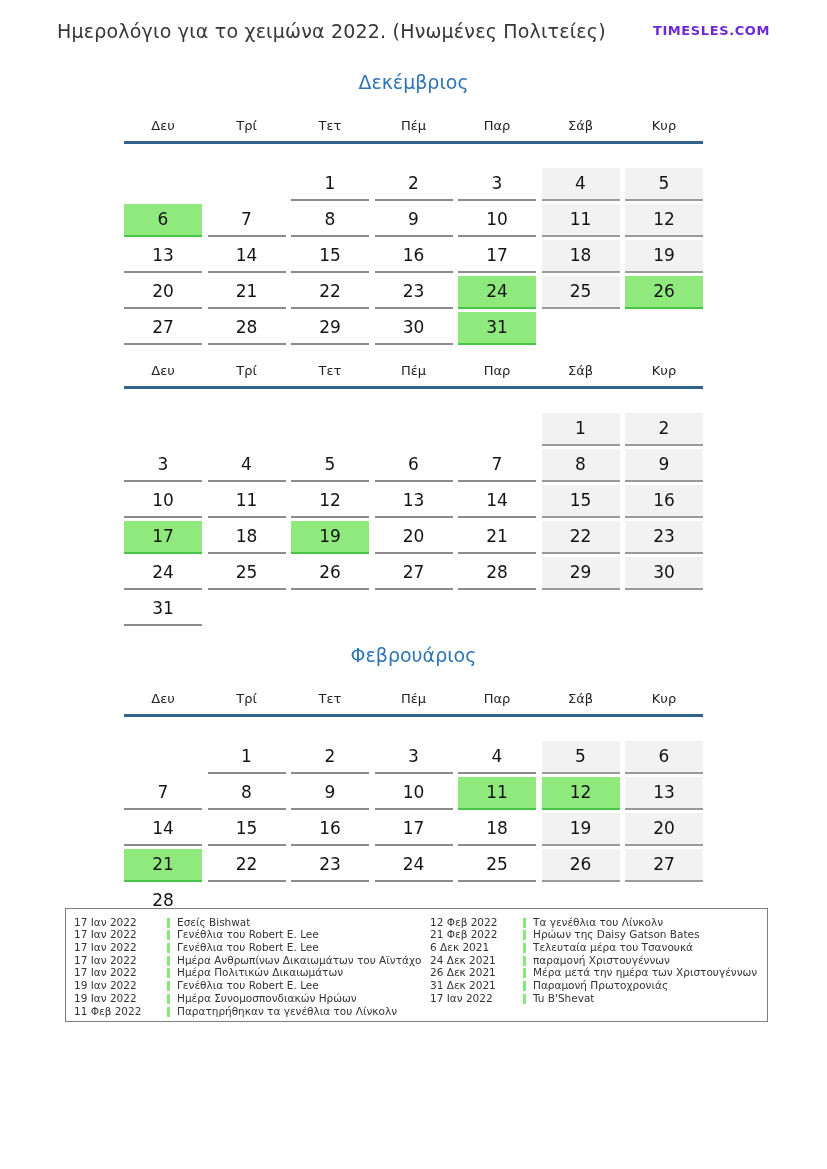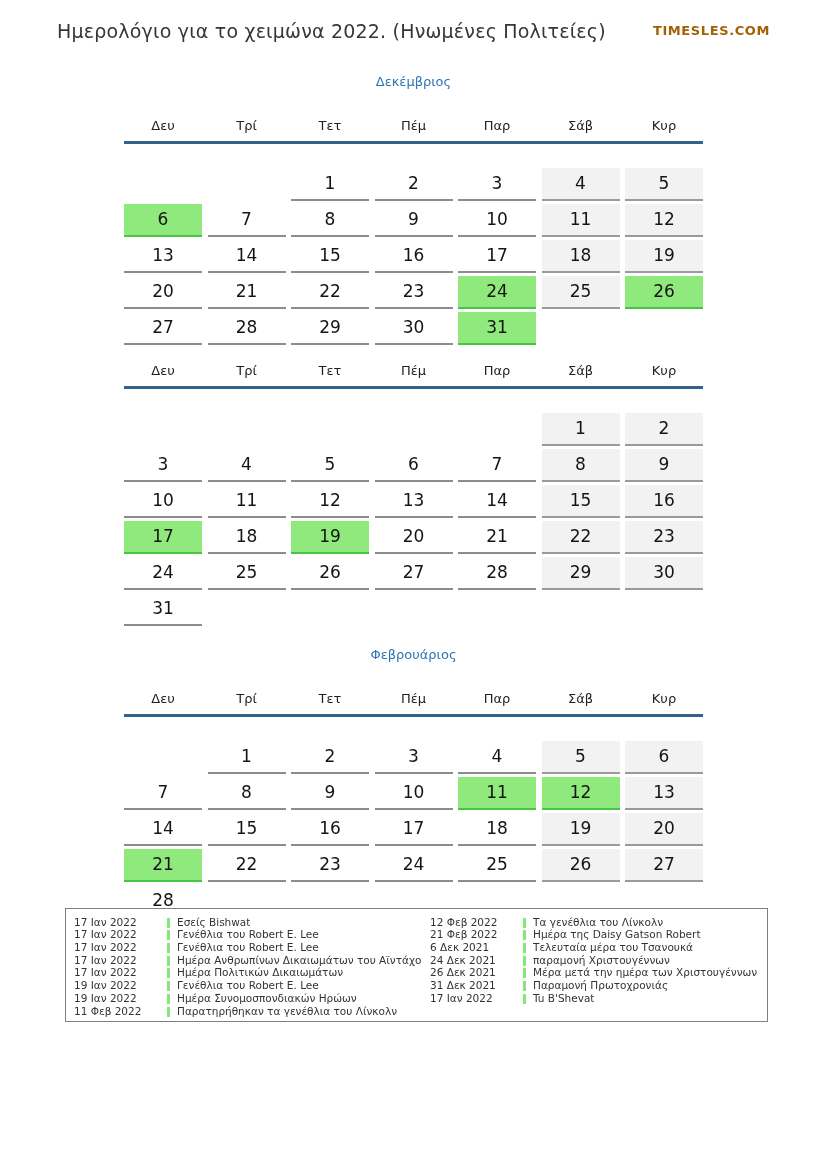--- a/index.html
+++ b/index.html
@@ -7,24 +7,24 @@
   body {
     width:827px; height:1169px;
     font-family:"DejaVu Sans","Liberation Sans",sans-serif;
     position:relative; overflow:hidden;
   }
   .page-header {
     position:absolute; top:20px; left:57px; width:713px;
     display:flex; justify-content:space-between; align-items:flex-start;
   }
   .page-title { font-size:19px; color:#363636; font-weight:400; letter-spacing:0.2px; }
-  .brand { font-size:13px; font-weight:700; color:#a16207; letter-spacing:0.6px; text-decoration:none; margin-top:3px; }
+  .brand { font-size:13px; font-weight:700; color:#6d28d9; letter-spacing:0.6px; text-decoration:none; margin-top:3px; }
 
   .month { position:absolute; left:124px; width:579px; }
-  .month-title { text-align:center; color:#2E74B5; font-size:13px; font-weight:400; height:24px; line-height:24px; margin-bottom:16px; }
+  .month-title { text-align:center; color:#2E74B5; font-size:19px; font-weight:400; height:24px; line-height:24px; margin-bottom:16px; }
   .weekday-row, .grid { display:grid; grid-template-columns:repeat(7,78px); justify-content:space-between;margin-top:24px; }
   .weekday { text-align:center; font-size:13px; color:#222222; height:16px; line-height:16px; }
   .rule { height:3px; background:#33628F; margin-top:7px; margin-bottom:6px; }
   .grid { grid-auto-rows:33px; row-gap:3px; }
   .cell { height:33px; }
   .cell.day {
     border-bottom:2px solid #8C8C8C;
     text-align:center; font-size:17px; color:#141414;
     line-height:30px;
   }
@@ -256,21 +256,21 @@
     </div>
   <div class="legend-col right">
       <div class="legend-item">
         <span class="legend-date">12 Φεβ 2022</span>
         <span class="legend-bar"></span>
         <span class="legend-title">Τα γενέθλια του Λίνκολν</span>
       </div>
       <div class="legend-item">
         <span class="legend-date">21 Φεβ 2022</span>
         <span class="legend-bar"></span>
-        <span class="legend-title">Ημέρα της Daisy Gatson Robert</span>
+        <span class="legend-title">Ηρώων της Daisy Gatson Bates</span>
       </div>
       <div class="legend-item">
         <span class="legend-date">6 Δεκ 2021</span>
         <span class="legend-bar"></span>
         <span class="legend-title">Τελευταία μέρα του Τσανουκά</span>
       </div>
       <div class="legend-item">
         <span class="legend-date">24 Δεκ 2021</span>
         <span class="legend-bar"></span>
         <span class="legend-title">παραμονή Χριστουγέννων</span>

